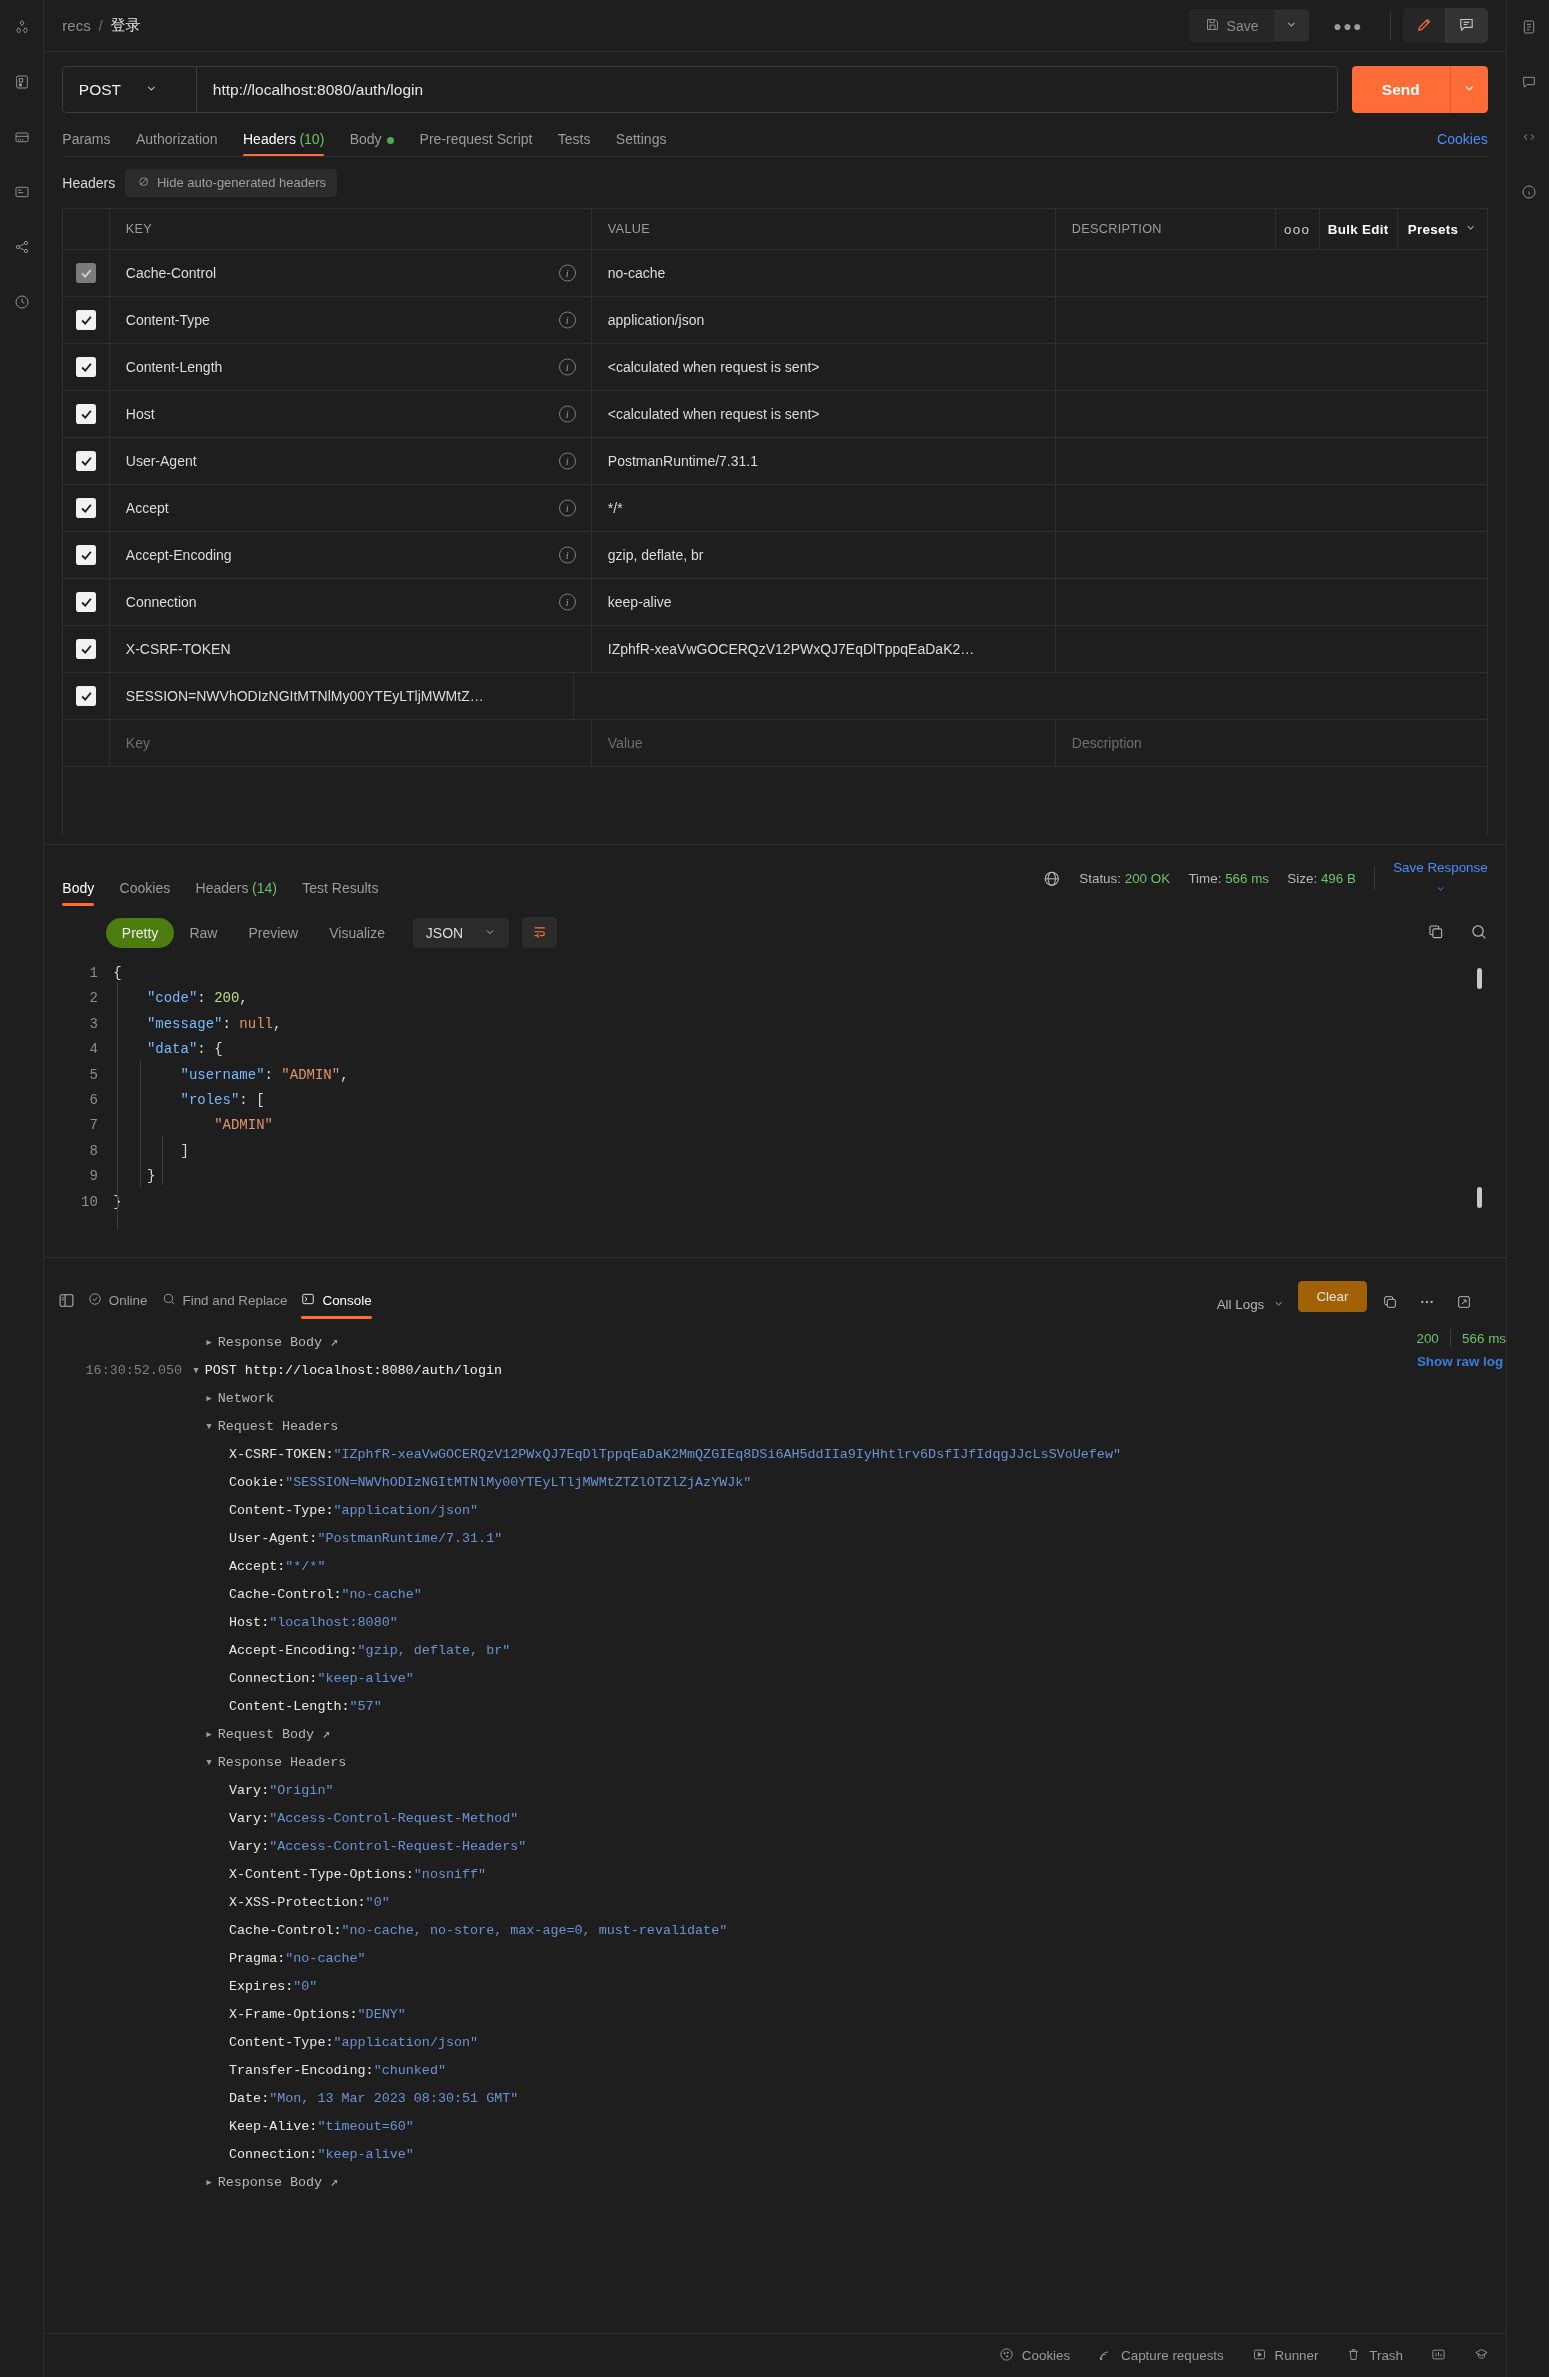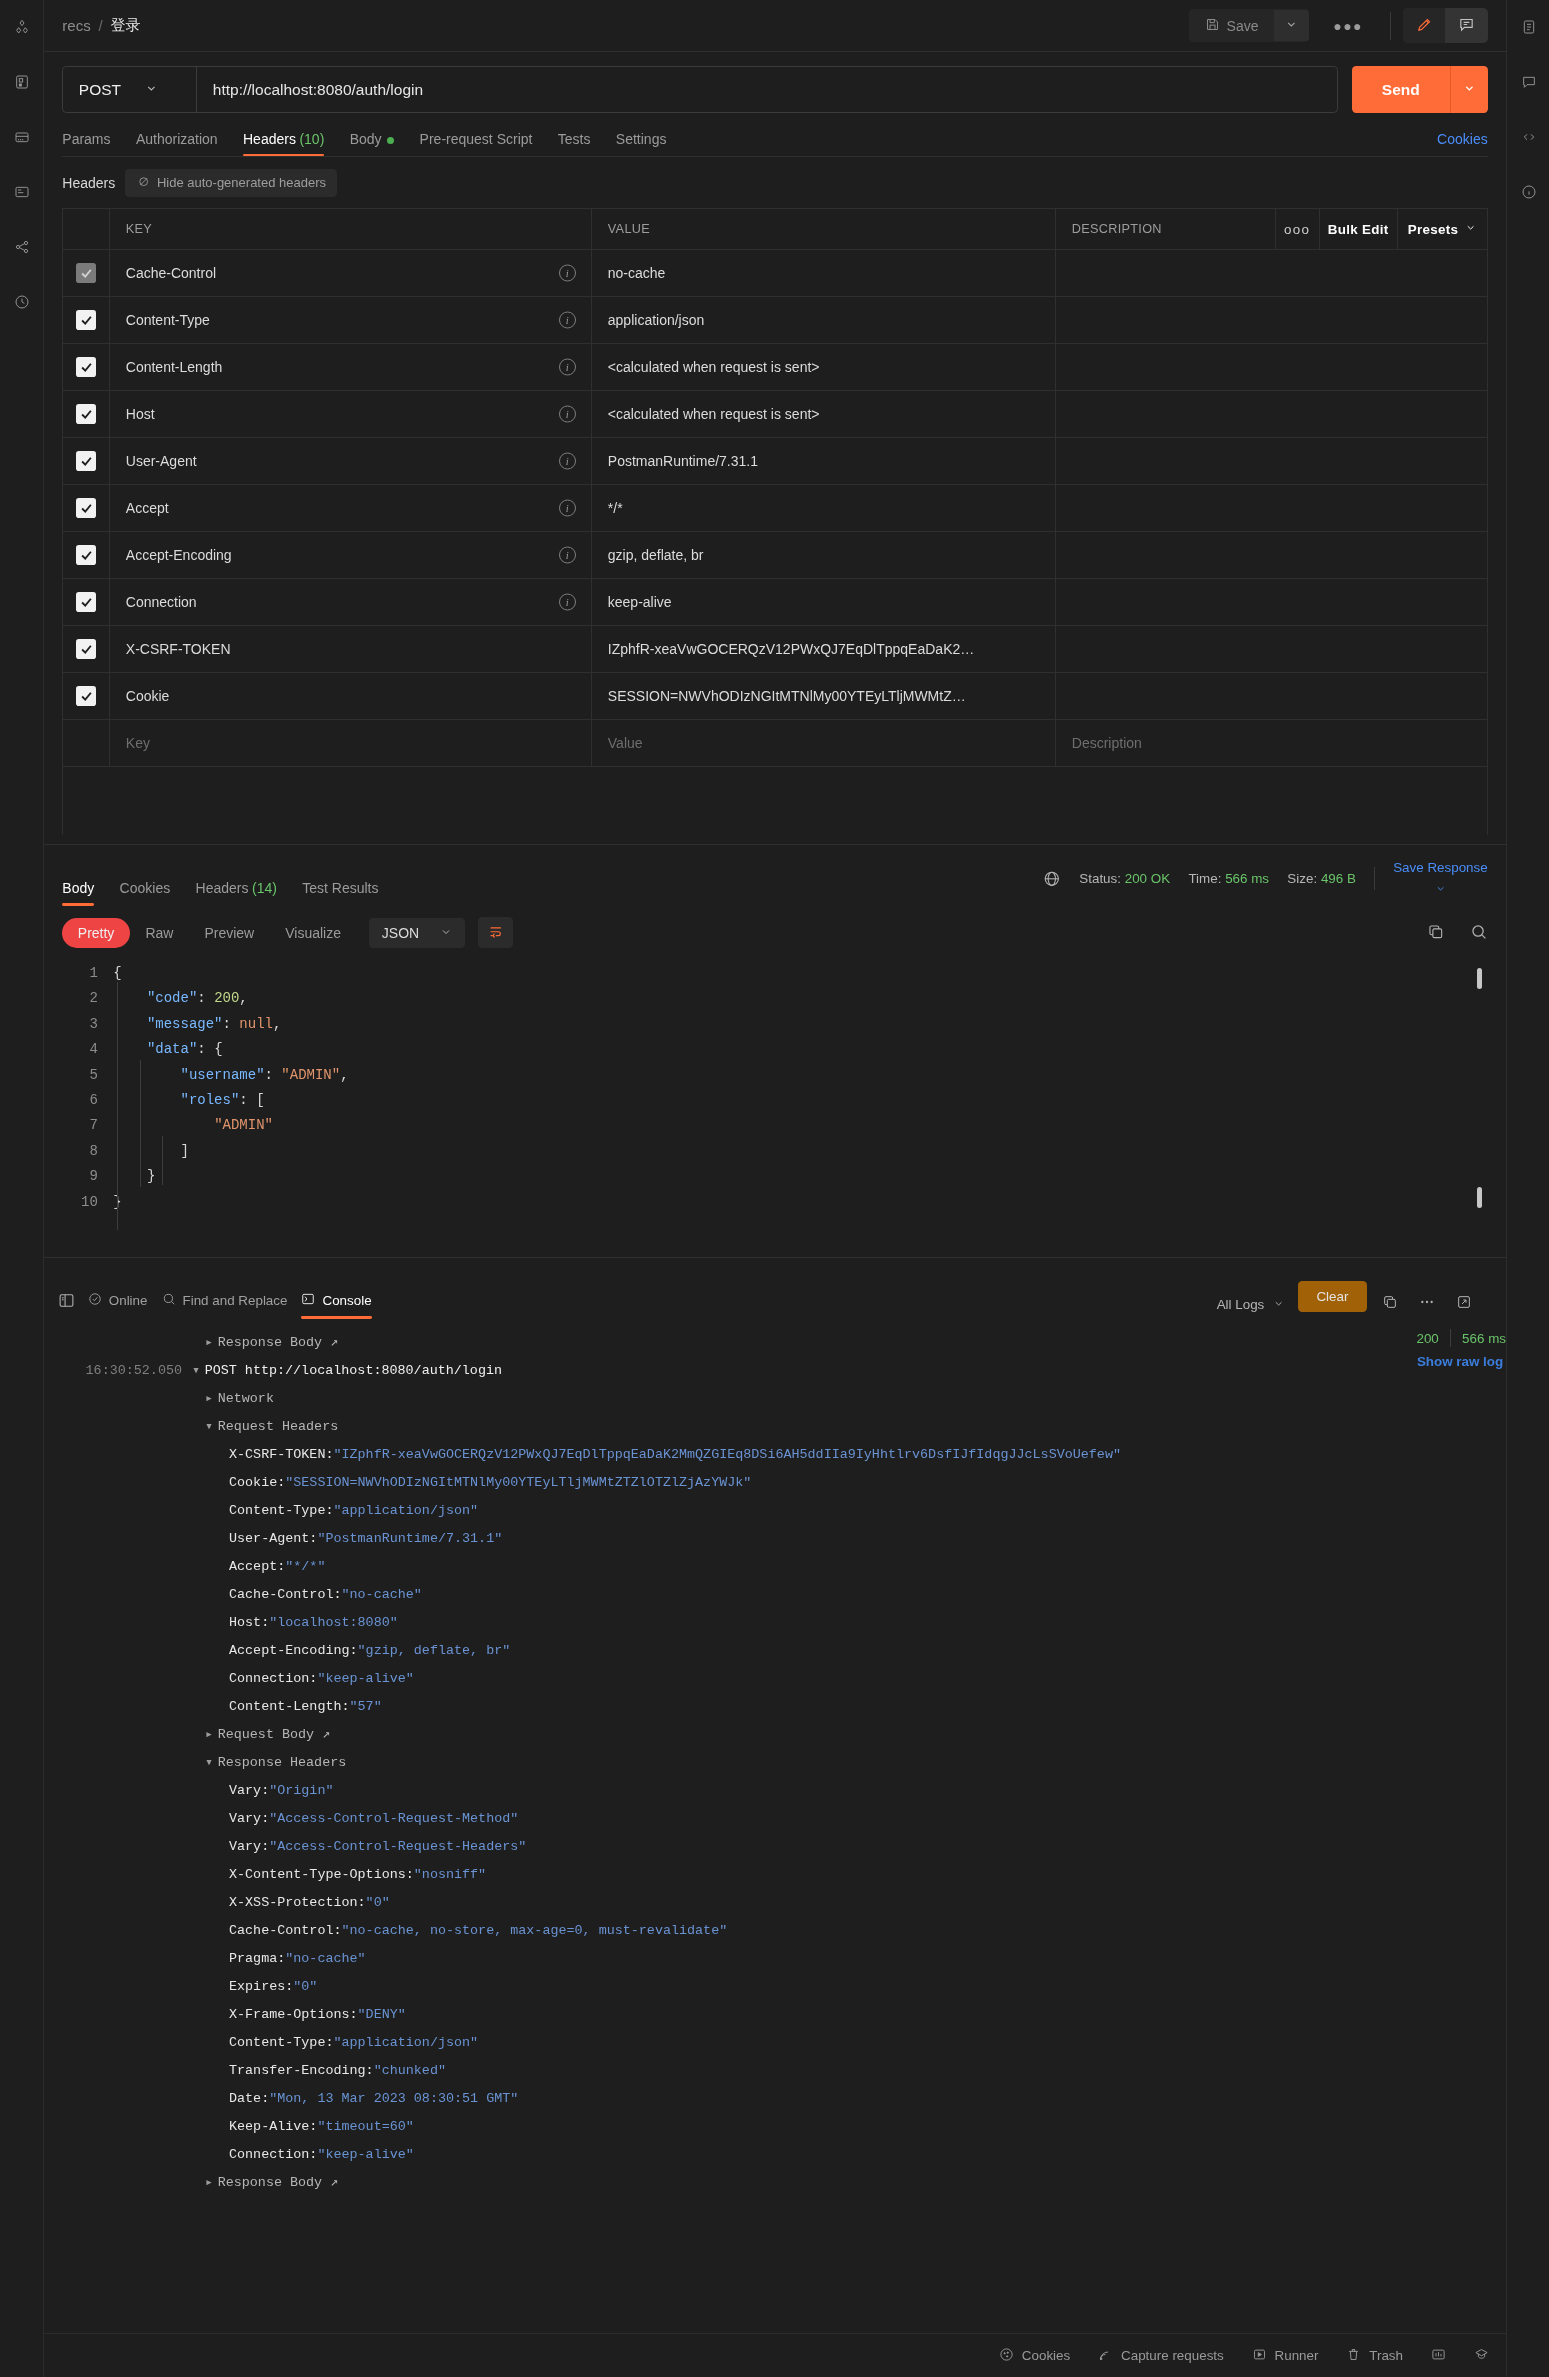--- a/index.html
+++ b/index.html
@@ -199,21 +199,21 @@
   .mlabel { font-size: 13.4px; color: #b6b6b6; }
   .mval { color: #6ac46a; }
   .msep { width: 0.7px; height: 22.6px; background: #3a3a3a; }
   .saveresp { font-size: 13.4px; color: #4a8df8; display: flex; align-items: center; gap: 7px; flex-direction: column; }
   .saveresp svg { width: 11.3px; height: 11.3px; }
 
   
   .viewbar { display: flex; align-items: center; gap: 12.7px; padding: 11.3px 18.3px 0 18.3px; }
   .segs { display: flex; background: transparent; border-radius: 4.2px; overflow: hidden; }
   .seg { font-size: 14px; color: #9b9b9b; padding: 7px 15.5px; }
-  .seg.active { background: #ef4444; color: #efefef; border-radius: 15px; }
+  .seg.active { background: #4d7c0f; color: #efefef; border-radius: 15px; margin-left: 44px; }
   .fmt {
     display: flex; align-items: center; gap: 21px;
     background: #2b2b2b; border-radius: 4.2px; padding: 7px 12.7px;
     font-size: 14px; color: #dcdcdc;
   }
   .fmt svg { width: 12px; height: 12px; color: #b4b4b4; }
   .wrapbtn {
     background: #2b2b2b; border-radius: 4.2px; padding: 7px 10px;
     display: flex; align-items: center; color: #ff6c37;
   }
@@ -666,23 +666,20 @@
             </div>
           </div>
           <div class="trow">
             <div class="td c-chk">
        <span class="cbox">
                 <svg viewBox="0 0 24 24" fill="none" stroke="currentColor" stroke-width="3">
                   <path d="M5 12l5 5 9-11"></path>
                 </svg>
               </span>
      </div>
-     <div class="td c-key">
-              <span>Cookie</span>
-            </div>
      <div class="td c-val">
               <span>SESSION=NWVhODIzNGItMTNlMy00YTEyLTljMWMtZ…</span>
             </div>
      <div class="td c-desc">
               <span></span>
             </div>
           </div>
           <div class="trow empty">
             <div class="td c-chk"></div>
    <div class="td c-key">

